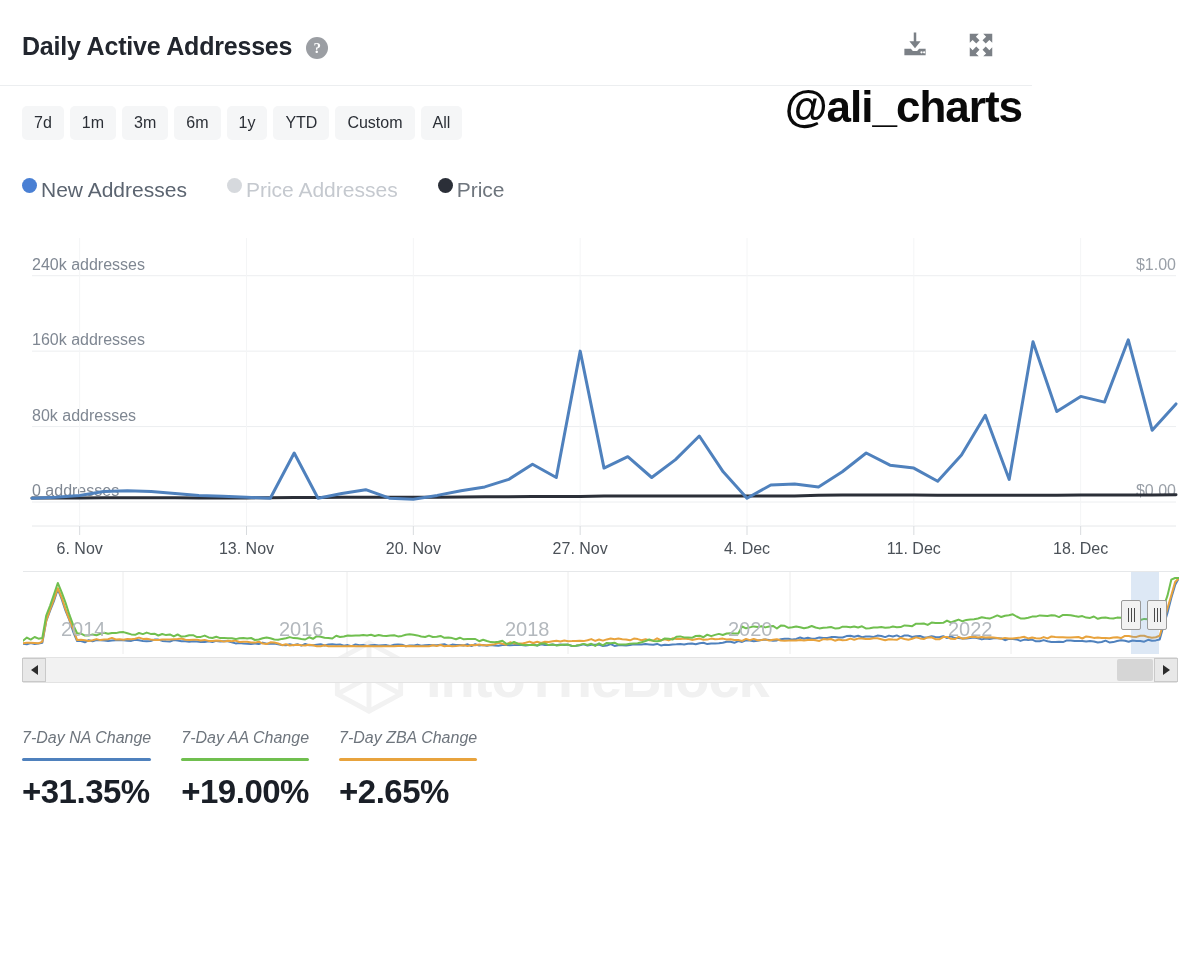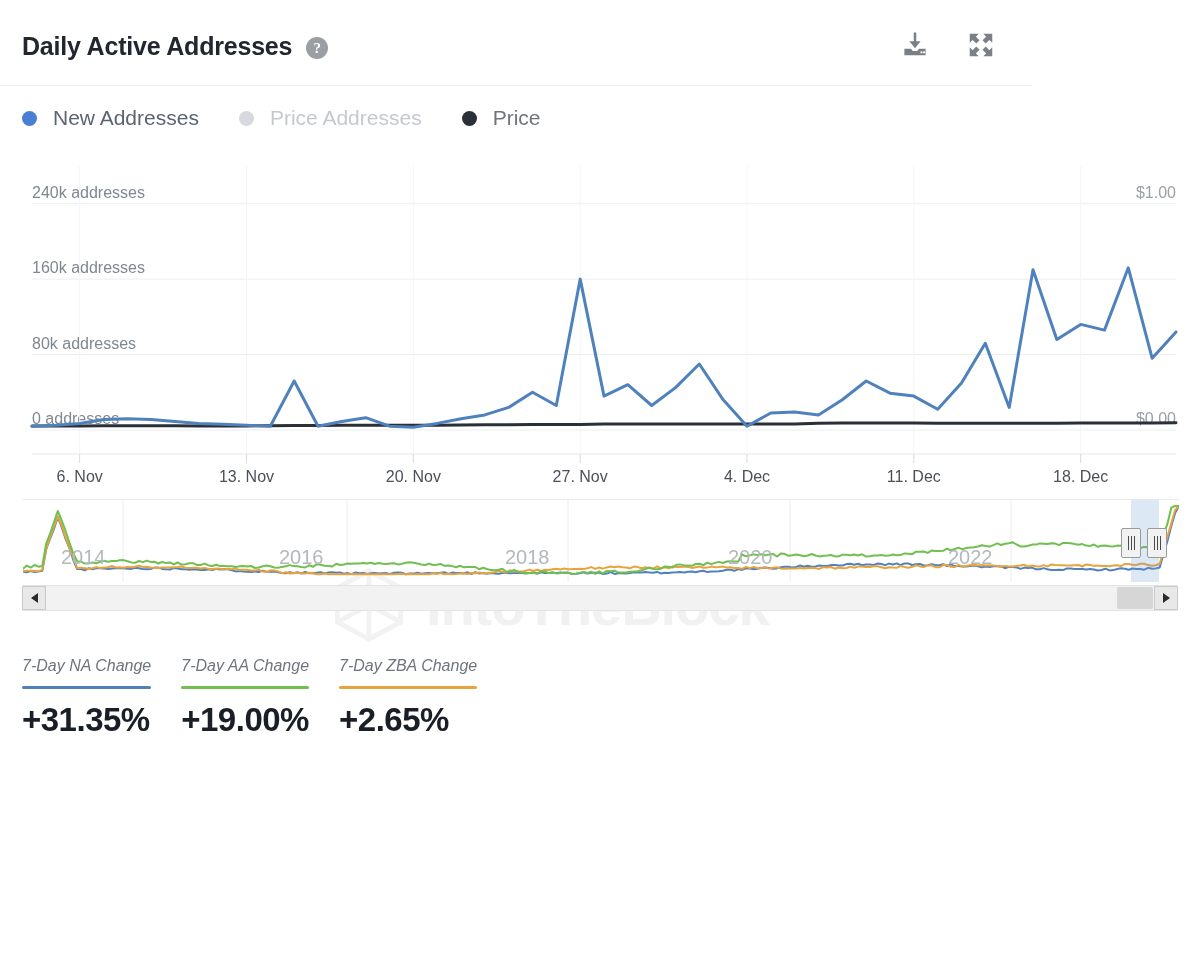--- a/index.html
+++ b/index.html
@@ -65,21 +65,21 @@
   }
 
   
   .legend {
     display:flex; align-items:center;
     padding: 8px 22px 0 22px;
     gap: 0px;
     height: 56px;
   }
   .legend-item {
-    display:flex; align-items:center; gap: 16px;
+    display:flex; gap: 4px;
     margin-right: 40px; cursor:pointer;
     font-size: 21px;
   }
   .legend-dot { width: 15px; height: 15px; border-radius:50%; display:block; }
   .legend-label { font-size: 21px; }
 
   
   .chart-wrap { position:relative; margin: 6px 0 0 0; height: 345px; }
   .chart-svg { display:block; }
   .axis-text { font-family:"Liberation Sans", sans-serif; font-size: 16px; fill:#7f8792; }
@@ -167,20 +167,33 @@
         <svg width="30" height="30" viewBox="0 0 24 24">
           <path fill="#7b8086" d="M3 3h7.2L7.9 5.3l2.9 2.9-2.6 2.6-2.9-2.9L3 10.2V3z"></path>
           <path fill="#7b8086" d="M21 3v7.2l-2.3-2.3-2.9 2.9-2.6-2.6 2.9-2.9L13.8 3H21z"></path>
           <path fill="#7b8086" d="M3 21v-7.2l2.3 2.3 2.9-2.9 2.6 2.6-2.9 2.9L10.2 21H3z"></path>
           <path fill="#7b8086" d="M21 21h-7.2l2.3-2.3-2.9-2.9 2.6-2.6 2.9 2.9L21 13.8V21z"></path>
         </svg>
       </span>
     </div>
   </div>
 
+  <div class="toolbar">
+    <div class="ranges">
+      <button class="range-btn">7d</button>
+      <button class="range-btn">1m</button>
+      <button class="range-btn">3m</button>
+      <button class="range-btn">6m</button>
+      <button class="range-btn">1y</button>
+      <button class="range-btn">YTD</button>
+      <button class="range-btn">Custom</button>
+      <button class="range-btn">All</button>
+    </div>
+    <div class="handle-wm">@ali_charts</div>
+  </div>
 
   <div class="legend">
     <div class="legend-item">
       <span class="legend-dot" style="background:#4a80d4"></span>
       <span class="legend-label" style="color:#5b6470">New Addresses</span>
     </div>
     <div class="legend-item">
       <span class="legend-dot" style="background:#d6d9dd"></span>
       <span class="legend-label" style="color:#c5c9cf">Price Addresses</span>
     </div>

